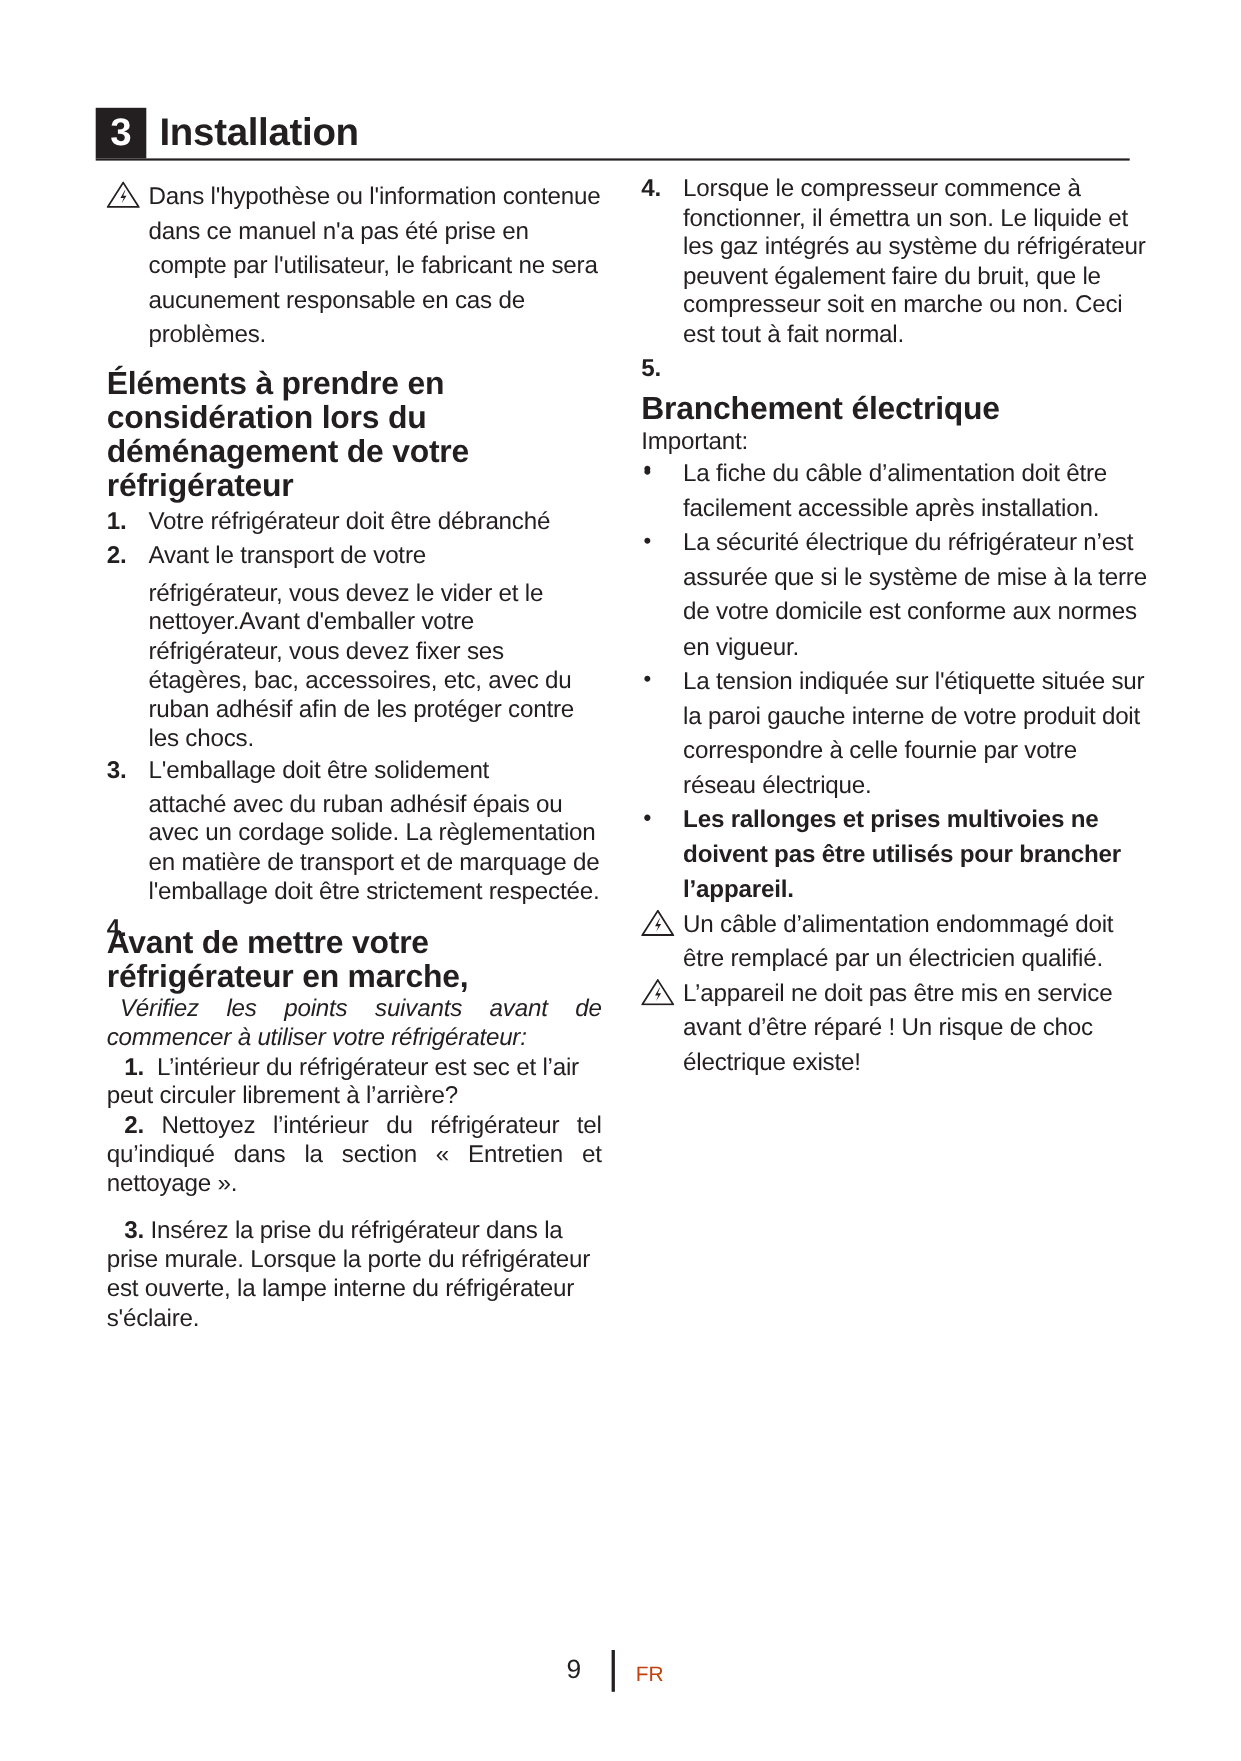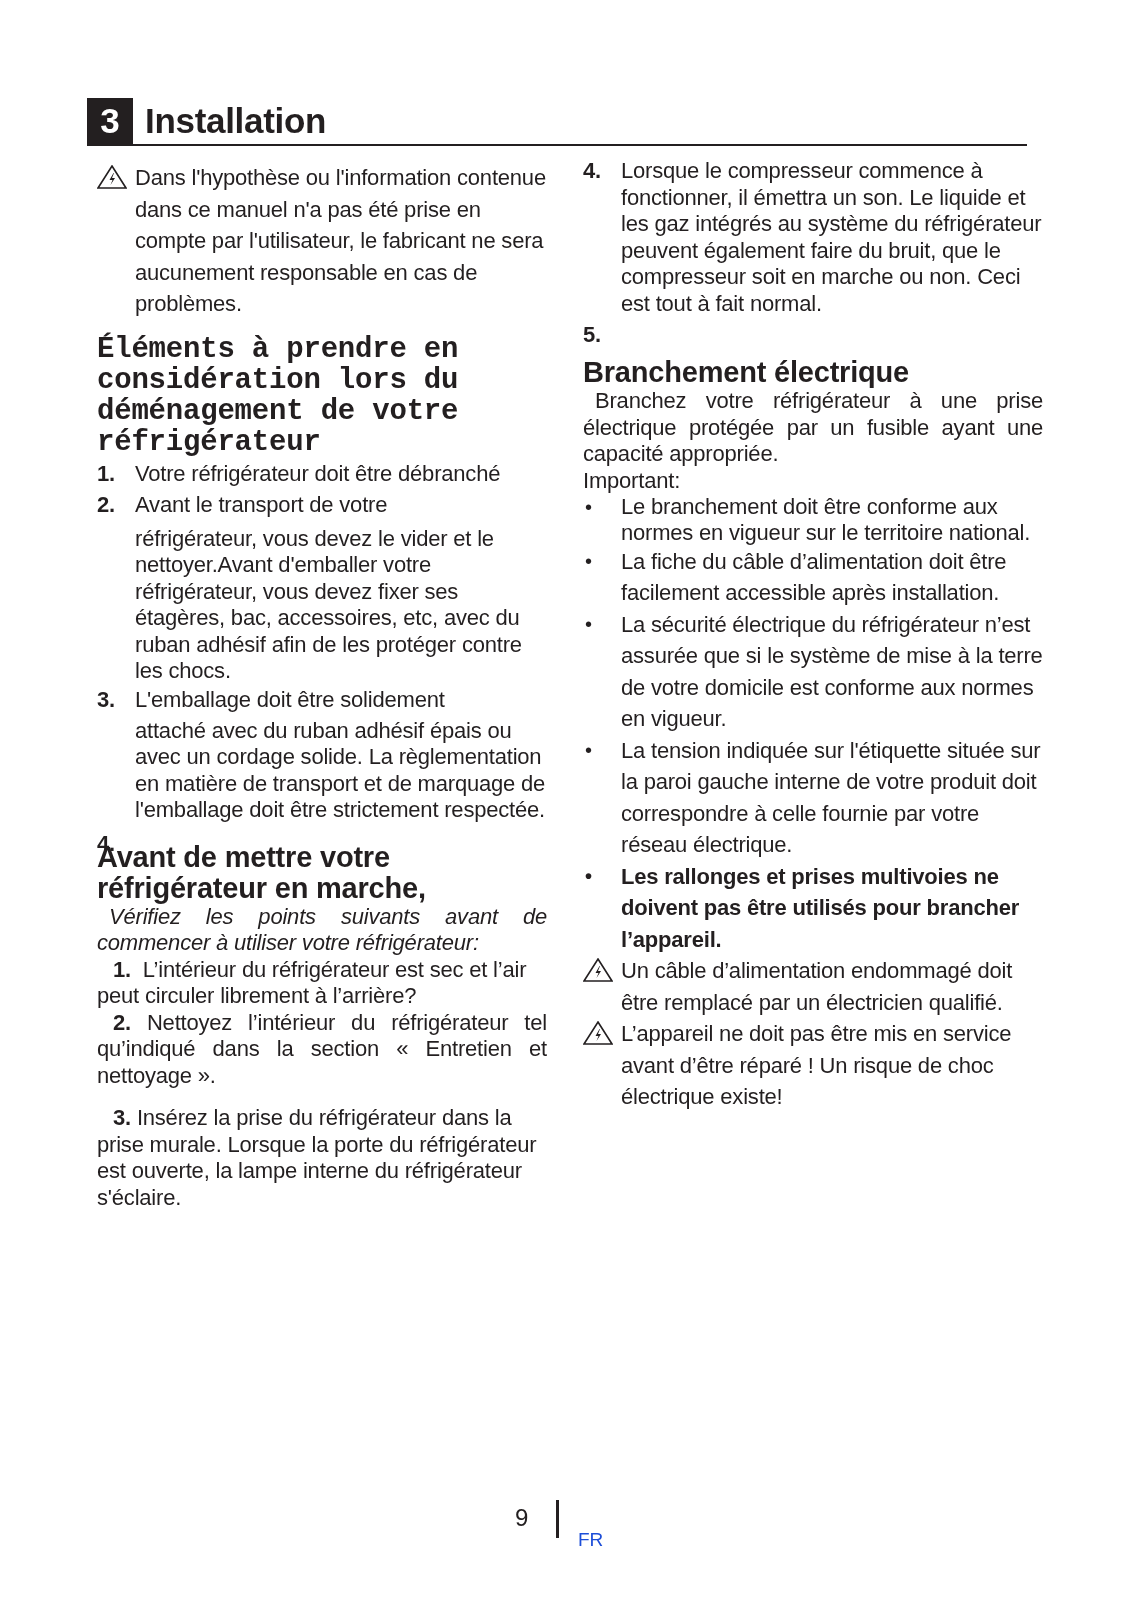--- a/index.html
+++ b/index.html
@@ -24,41 +24,41 @@
   .ol-item .num { position:absolute; left:0; top:0; font-weight:bold; }
   .bul { position:relative; padding-left:38px; }
   .bul .dot { position:absolute; left:2px; top:0; font-size:20px; }
   .bold { font-weight:bold; }
   .justify { text-align:justify; }
   .indent-num { font-weight:bold; }
 
   .footer { position:absolute; top:1500px; left:0; width:1128px; height:40px; }
   .page-num { position:absolute; left:515px; top:4px; font-size:24px; color:#231f20; }
   .page-sep { position:absolute; left:556px; top:0; width:3px; height:38px; background:#231f20; }
-  .page-lang { position:absolute; left:578px; top:12px; font-size:19px; color:#1d4ed8;margin-top:17px; }
+  .page-lang { position:absolute; left:578px; top:12px; font-size:19px; color:#c2410c; }
 </style>
 </head>
 <body>
 
 <div class="header">
   <div class="chapter-num">3</div>
   <div class="chapter-title">Installation</div>
   <div class="header-rule"></div>
 </div>
 
 <div class="col col-left">
   <div class="warn loose">
     <svg class="icon" viewBox="0 0 30 24">
       <path d="M15 1 L29 23 L1 23 Z" fill="none" stroke="#231f20" stroke-width="1.6" stroke-linejoin="miter"></path>
       <path d="M16.5 8 L12.5 15 L15.5 15 L13.5 20 L18 13 L15 13 L17 8 Z" fill="#231f20"></path>
     </svg>
     <span>Dans l'hypothèse ou l'information contenue dans ce manuel n'a pas été prise en compte par l'utilisateur, le fabricant ne sera aucunement responsable en cas de problèmes.</span>
   </div>
 
-  <h2 style="margin-top:14px;font-family:Liberation Mono, monospace;">Éléments à prendre en considération lors du déménagement de votre réfrigérateur</h2>
+  <h2 style="margin-top:14px;">Éléments à prendre en considération lors du déménagement de votre réfrigérateur</h2>
 
   <div class="ol-item" style="margin-top:2px;">
     <span class="num">1.</span>
     <span style="line-height:26px;">Votre réfrigérateur doit être débranché</span>
   </div>
   <div class="ol-item" style="margin-top:4px;">
     <span class="num">2.</span>
     <div style="line-height:27px;">Avant le transport de votre</div>
     <div style="margin-top:8px; line-height:26.5px;">réfrigérateur, vous devez le vider et le nettoyer.Avant d'emballer votre réfrigérateur, vous devez fixer ses étagères, bac, accessoires, etc, avec du ruban adhésif afin de les protéger contre les chocs.</div>
   </div>
@@ -90,26 +90,24 @@
 <div class="col col-right">
   <div class="ol-item" style="line-height:26.5px;">
     <span class="num">4.</span>
     <span>Lorsque le compresseur commence à fonctionner, il émettra un son. Le liquide et les gaz intégrés au système du réfrigérateur peuvent également faire du bruit, que le compresseur soit en marche ou non. Ceci est tout à fait normal.</span>
   </div>
   <div class="ol-item loose" style="margin-top:2px;">
     <span class="num">5.</span>
   </div>
 
   <h2 style="margin-top:40px;">Branchement électrique</h2>
-  <div class="justify" style="text-indent:12px; line-height:26.5px;">Branchez votre réfrigérateur à une prise électrique protégée par un fusible ayant une capacité appropriée.</div>
   <div style="line-height:26px;">Important:</div>
 
   <div class="bul" style="line-height:26px;">
     <span class="dot">•</span>
-    <span>Le branchement doit être conforme aux normes en vigueur sur le territoire national.</span>
   </div>
   <div class="bul loose">
     <span class="dot">•</span>
     <span>La fiche du câble d’alimentation doit être facilement accessible après installation.</span>
   </div>
   <div class="bul loose">
     <span class="dot">•</span>
     <span>La sécurité électrique du réfrigérateur n’est assurée que si le système de mise à la terre de votre domicile est conforme aux normes en vigueur.</span>
   </div>
   <div class="bul loose">

